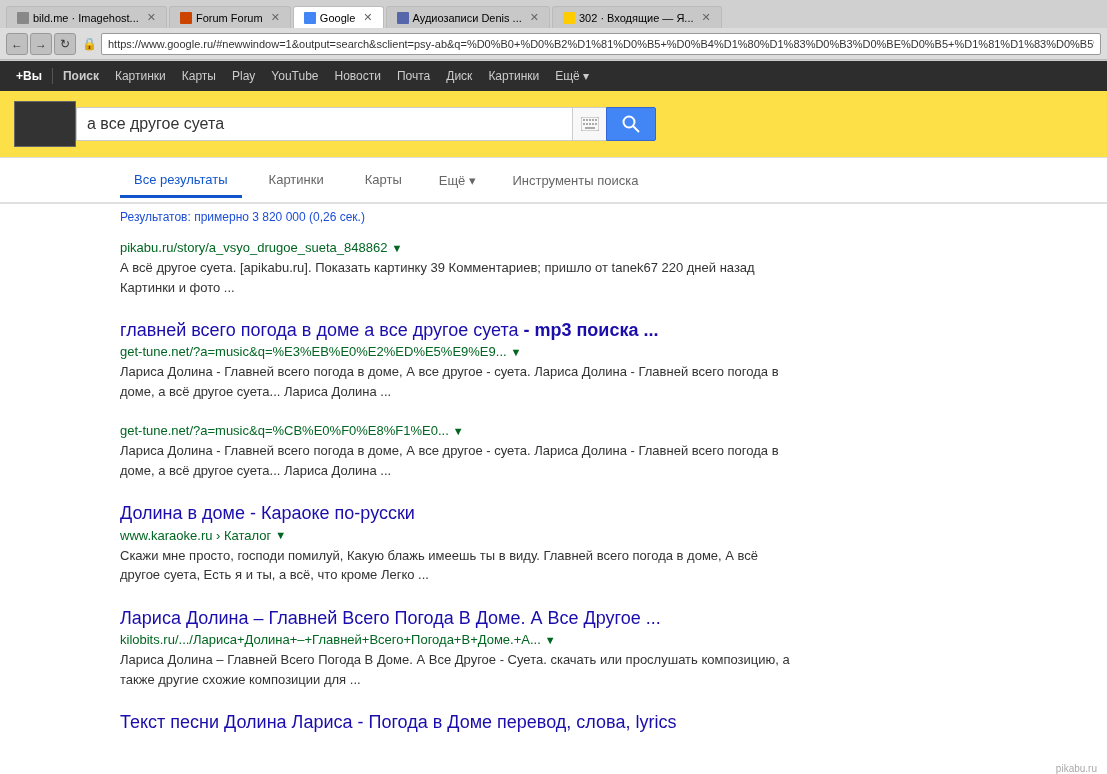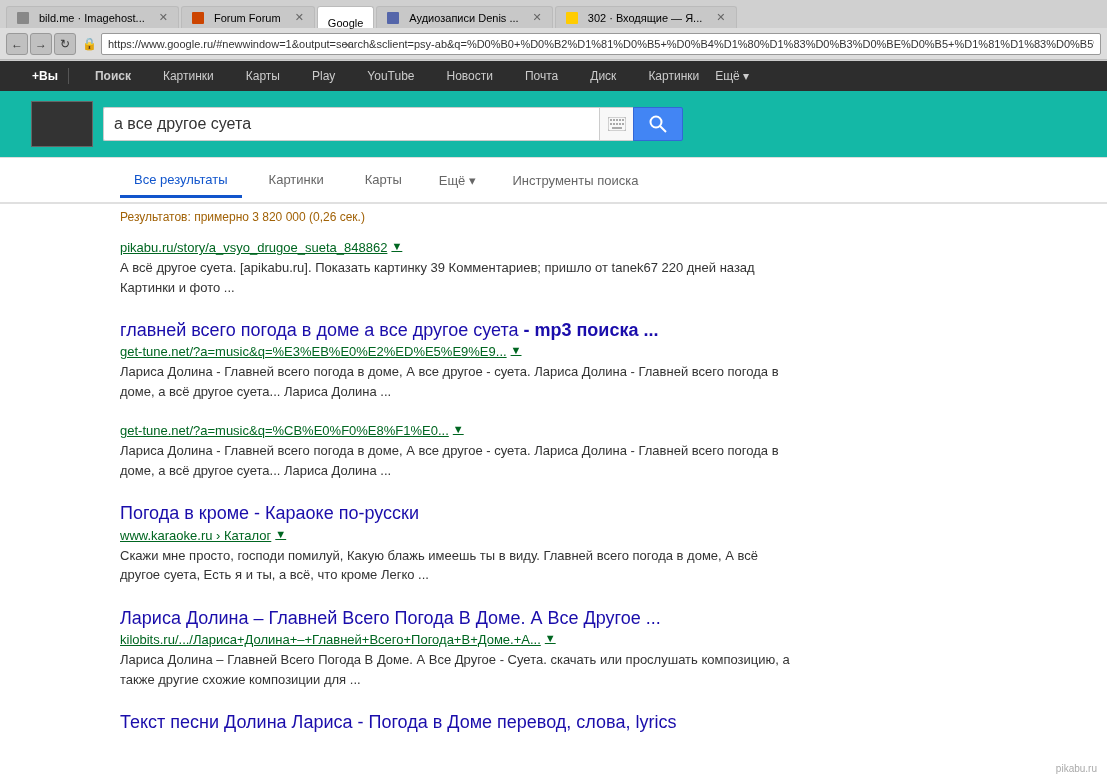--- a/index.html
+++ b/index.html
@@ -7,65 +7,65 @@
 
     
     .browser-chrome { background: #e8e8e8; border-bottom: 1px solid #ccc; }
     
     .nav-bar { display: flex; align-items: center; padding: 4px 6px; background: #ddd; border-bottom: 1px solid #bbb; height: 32px; }
     .nav-btn { width: 22px; height: 22px; background: #c0c0c0; border: 1px solid #999; border-radius: 3px; cursor: pointer; display: flex; align-items: center; justify-content: center; font-size: 12px; color: #333; margin-right: 2px; }
     .reload-btn { margin-right: 6px; }
     .address-bar { flex: 1; height: 22px; border: 1px solid #999; border-radius: 2px; padding: 0 6px; font-size: 11px; background: #fff; color: #333; }
     
     .tabs-bar { display: flex; align-items: flex-end; padding: 4px 6px 0; background: #d0d0d0; height: 28px; }
-    .tab { height: 22px; padding: 0 10px; border: 1px solid #bbb; border-bottom: none; background: #c8c8c8; font-size: 11px; display: flex; align-items: center; gap: 10px; cursor: pointer; border-radius: 3px 3px 0 0; margin-right: 2px; }
-    .tab.active { background: #fff; z-index: 1; flex-direction: column; }
+    .tab { height: 22px; padding: 0 10px; border: 1px solid #bbb; border-bottom: none; background: #c8c8c8; font-size: 11px; display: flex; align-items: center; gap: 4px; cursor: pointer; border-radius: 3px 3px 0 0; margin-right: 2px; }
+    .tab.active { background: #fff; z-index: 1; }
     .tab-favicon { width: 12px; height: 12px; background: #888; border-radius: 1px; display: inline-block; }
     .tab-favicon.google { background: #4285f4; }
     .tab-favicon.forum { background: #cc4400; }
     .tab-favicon.audio { background: #5566aa; }
     .tab-close { color: #666; font-size: 11px; margin-left: 4px; }
 
     
     .google-toolbar { background: #2d2d2d; color: #fff; display: flex; align-items: center; padding: 0 8px; height: 30px; font-size: 12px; }
-    .google-toolbar .g-link { color: #ccc; text-decoration: none; padding: 4px 8px; height: 14px; display: flex; align-items: center; cursor: pointer; margin-left: 16px; }
+    .google-toolbar .g-link { color: #ccc; text-decoration: none; padding: 4px 8px; height: 14px; display: flex; align-items: center; cursor: pointer; }
     .google-toolbar .g-link.active { color: #fff; font-weight: bold; }
     .g-separator { width: 1px; background: #555; height: 16px; margin: 0 2px; }
     .g-more { color: #ccc; font-size: 12px; padding: 0 8px; cursor: pointer; display: flex; align-items: center; gap: 2px; }
 
     
-    .search-area { background: #14b8a6; padding: 10px 31px; display: flex; align-items: center; gap: 10px; border-bottom: 1px solid #ddd; }
+    .search-area { background: #fde047; padding: 10px 14px; display: flex; align-items: center; border-bottom: 1px solid #ddd; }
     
     
     .logo-placeholder { width: 62px; height: 46px; background: #333; border: 1px solid #666; }
 
     .search-box-container { display: flex; align-items: center; flex: 1; max-width: 580px; }
     .search-input { flex: 1; height: 34px; border: 1px solid #ccc; border-right: none; padding: 0 10px; font-size: 16px; color: #333; outline: none; border-radius: 2px 0 0 2px; }
     .keyboard-btn { width: 34px; height: 34px; border: 1px solid #ccc; border-right: none; background: #f8f8f8; cursor: pointer; display: flex; align-items: center; justify-content: center; }
     .search-btn { width: 50px; height: 34px; background: #4285f4; border: 1px solid #3367d6; border-radius: 0 2px 2px 0; cursor: pointer; display: flex; align-items: center; justify-content: center; }
 
     
     .search-nav { padding: 6px 120px; border-bottom: 2px solid #e0e0e0; background: #fff; }
     .search-nav-tabs { display: flex; align-items: center; gap: 13px; }
     .search-nav-tab { padding: 8px 14px; font-size: 13px; color: #666; cursor: pointer; text-decoration: none; border-bottom: 3px solid transparent; margin-bottom: -2px; }
     .search-nav-tab.active { color: #1155cc; border-bottom: 3px solid #1155cc; font-weight: normal; }
     .search-nav-more { display: flex; align-items: center; gap: 2px; color: #666; cursor: pointer; padding: 8px 10px; font-size: 13px; }
     .search-tools { color: #666; font-size: 13px; cursor: pointer; padding: 8px 14px; text-align: center; }
 
     
-    .results-stats { padding: 6px 120px; font-size: 12px; color: #a16207; background: #fff; }
+    .results-stats { padding: 6px 120px; font-size: 12px; color: #1d4ed8; background: #fff; }
 
     
     .results-container { padding: 10px 120px; background: #fff; }
     
     .result-item { margin-bottom: 22px; max-width: 680px; }
     .result-title { font-size: 18px; line-height: 1.3; margin-bottom: 2px; }
     .result-title a { color: #1a0dab; text-decoration: none; }
     .result-title a b { font-weight: bold; }
-    .result-url { font-size: 13px; color: #006621; margin-bottom: 3px; display: flex; gap: 4px; text-decoration: underline; }
+    .result-url { font-size: 13px; color: #006621; margin-bottom: 3px; display: flex; align-items: center; gap: 4px; }
     .result-url .url-arrow { color: #006621; font-size: 11px; }
     .result-snippet { font-size: 13px; color: #333; line-height: 1.5; }
 
     
     .page-footer { position: fixed; bottom: 0; right: 10px; font-size: 10px; color: #aaa; }
   </style>
 </head>
 <body>
 
 <div class="browser-chrome">
@@ -199,21 +199,21 @@
       <span class="url-arrow">▼</span>
     </div>
     <div class="result-snippet">
       <span>Лариса Долина - Главней всего погода в доме, А все другое - суета. Лариса Долина - Главней всего погода в доме, а всё другое суета... Лариса Долина ...</span>
     </div>
   </div>
 
   <div class="result-item">
     <div class="result-title">
       <a href="#">
-        <span>Погода в кроме - Караоке по-русски</span>
+        <span>Долина в доме - Караоке по-русски</span>
       </a>
     </div>
     <div class="result-url">
       <span>www.karaoke.ru › Каталог</span>
       <span class="url-arrow">▼</span>
     </div>
     <div class="result-snippet">
       <span>Скажи мне просто, господи помилуй, Какую блажь имеешь ты в виду. Главней всего погода в доме, А всё другое суета, Есть я и ты, а всё, что кроме Легко ...</span>
     </div>
   </div>

